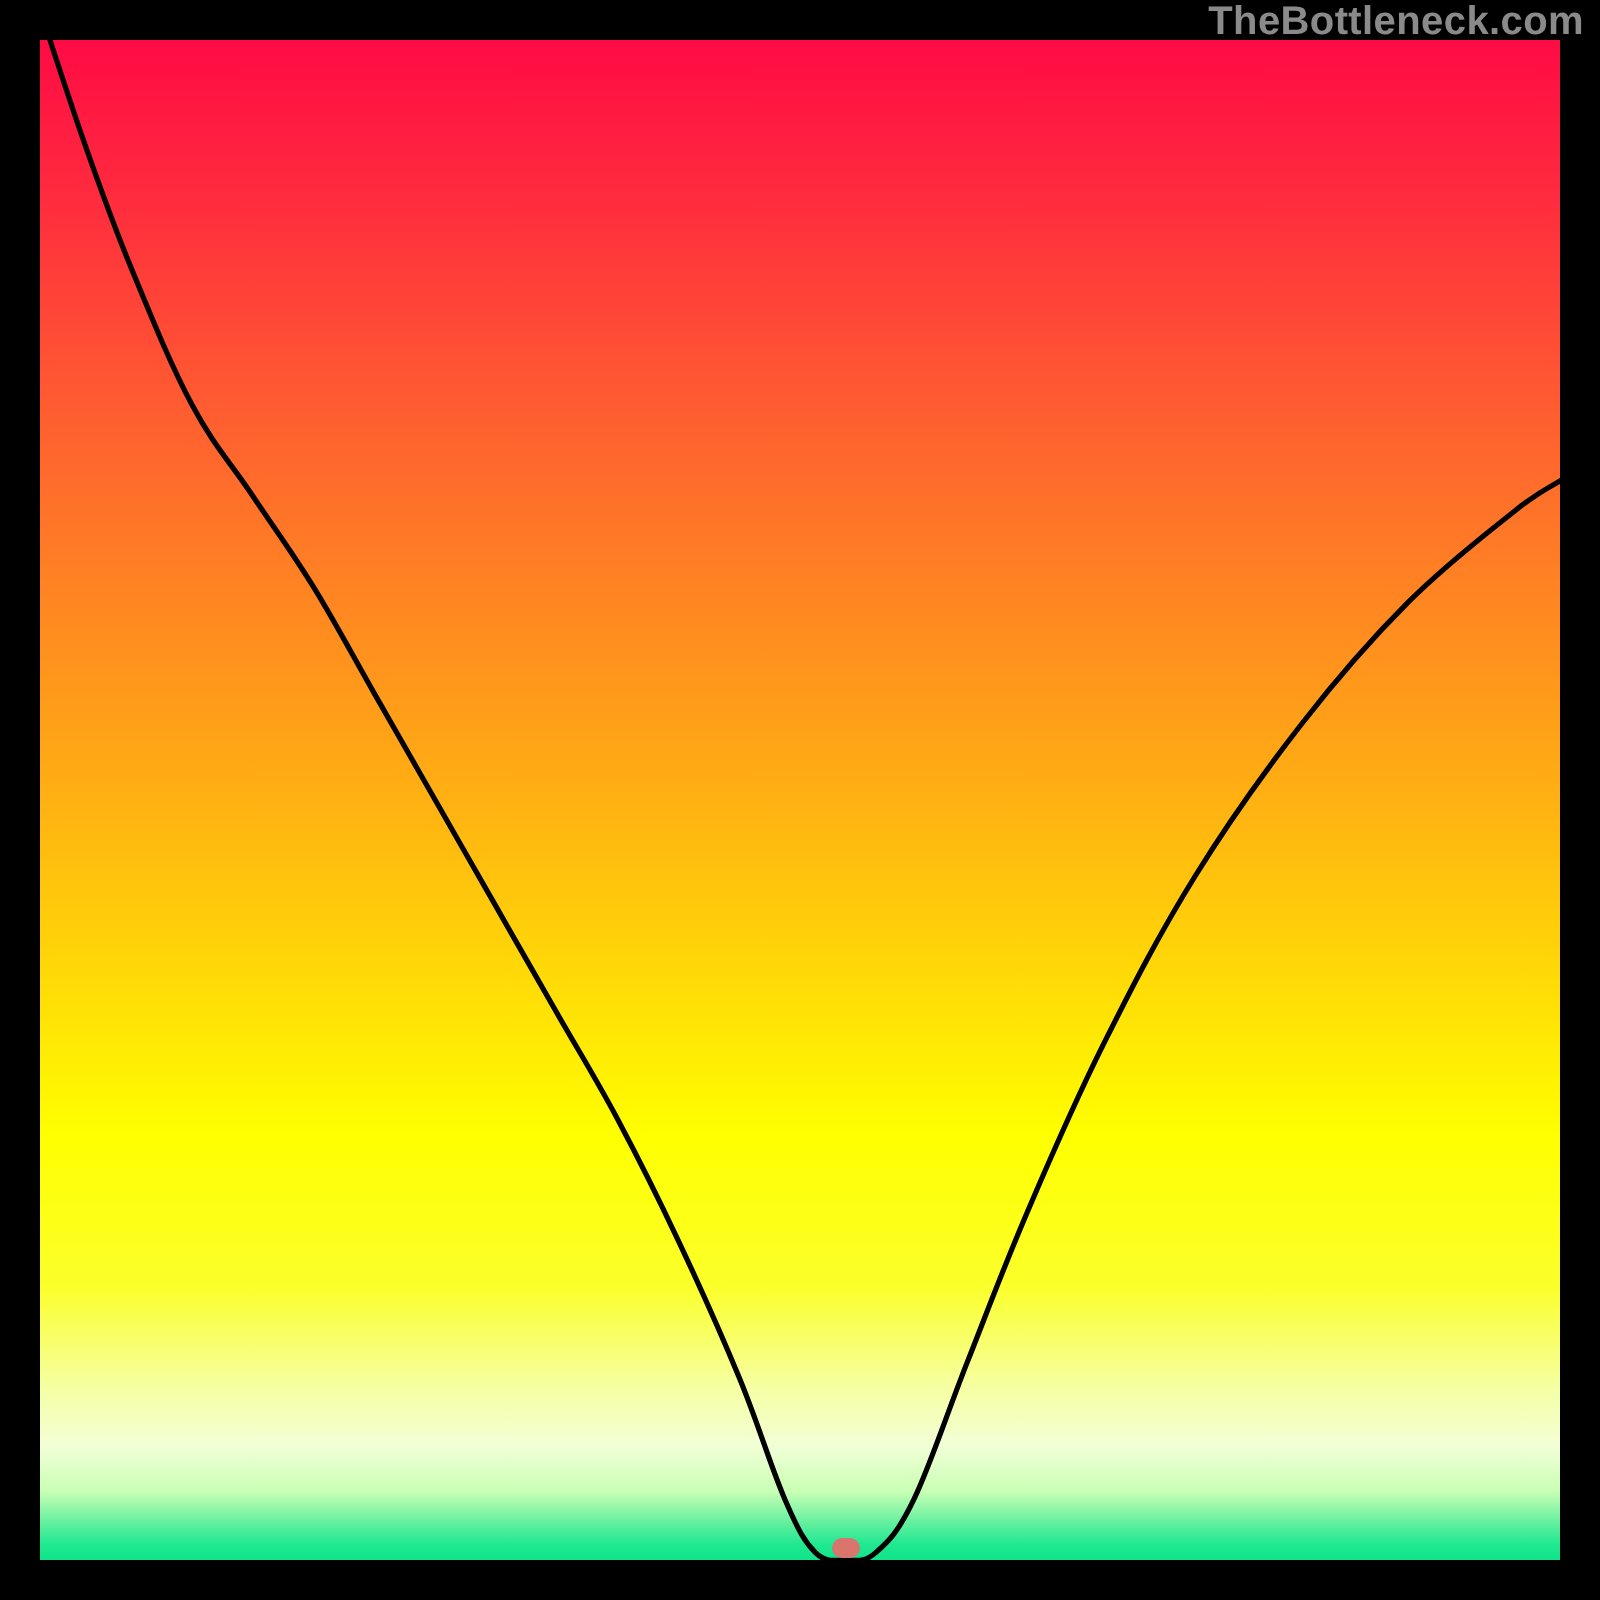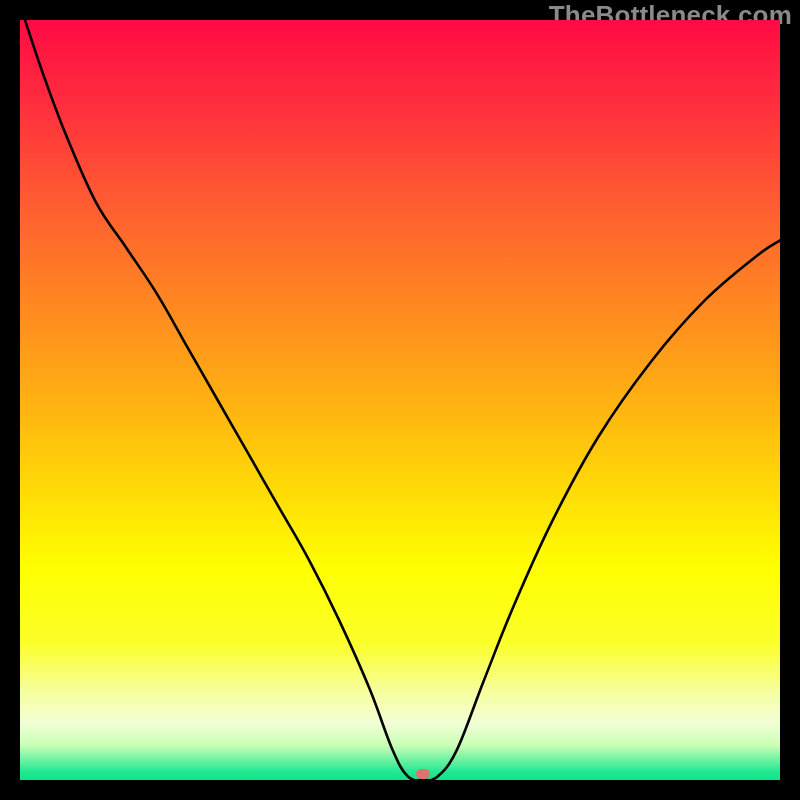--- a/index.html
+++ b/index.html
@@ -45,21 +45,21 @@
     width: 14px;
     height: 10px;
     border-radius: 5px;
     transform: translate(-50%, -50%);
   }
   .watermark {
     position: absolute;
     top: 0;
     right: 8px;
     font-family: Arial, Helvetica, sans-serif;
-    font-size: 26px;
+    font-size: 20px;
     font-weight: 600;
     color: #8a8a8a;
     letter-spacing: 0.2px;
   }
 </style>
 </head>
 <body>
 <div class="frame">
 
   <div class="watermark">TheBottleneck.com</div>

